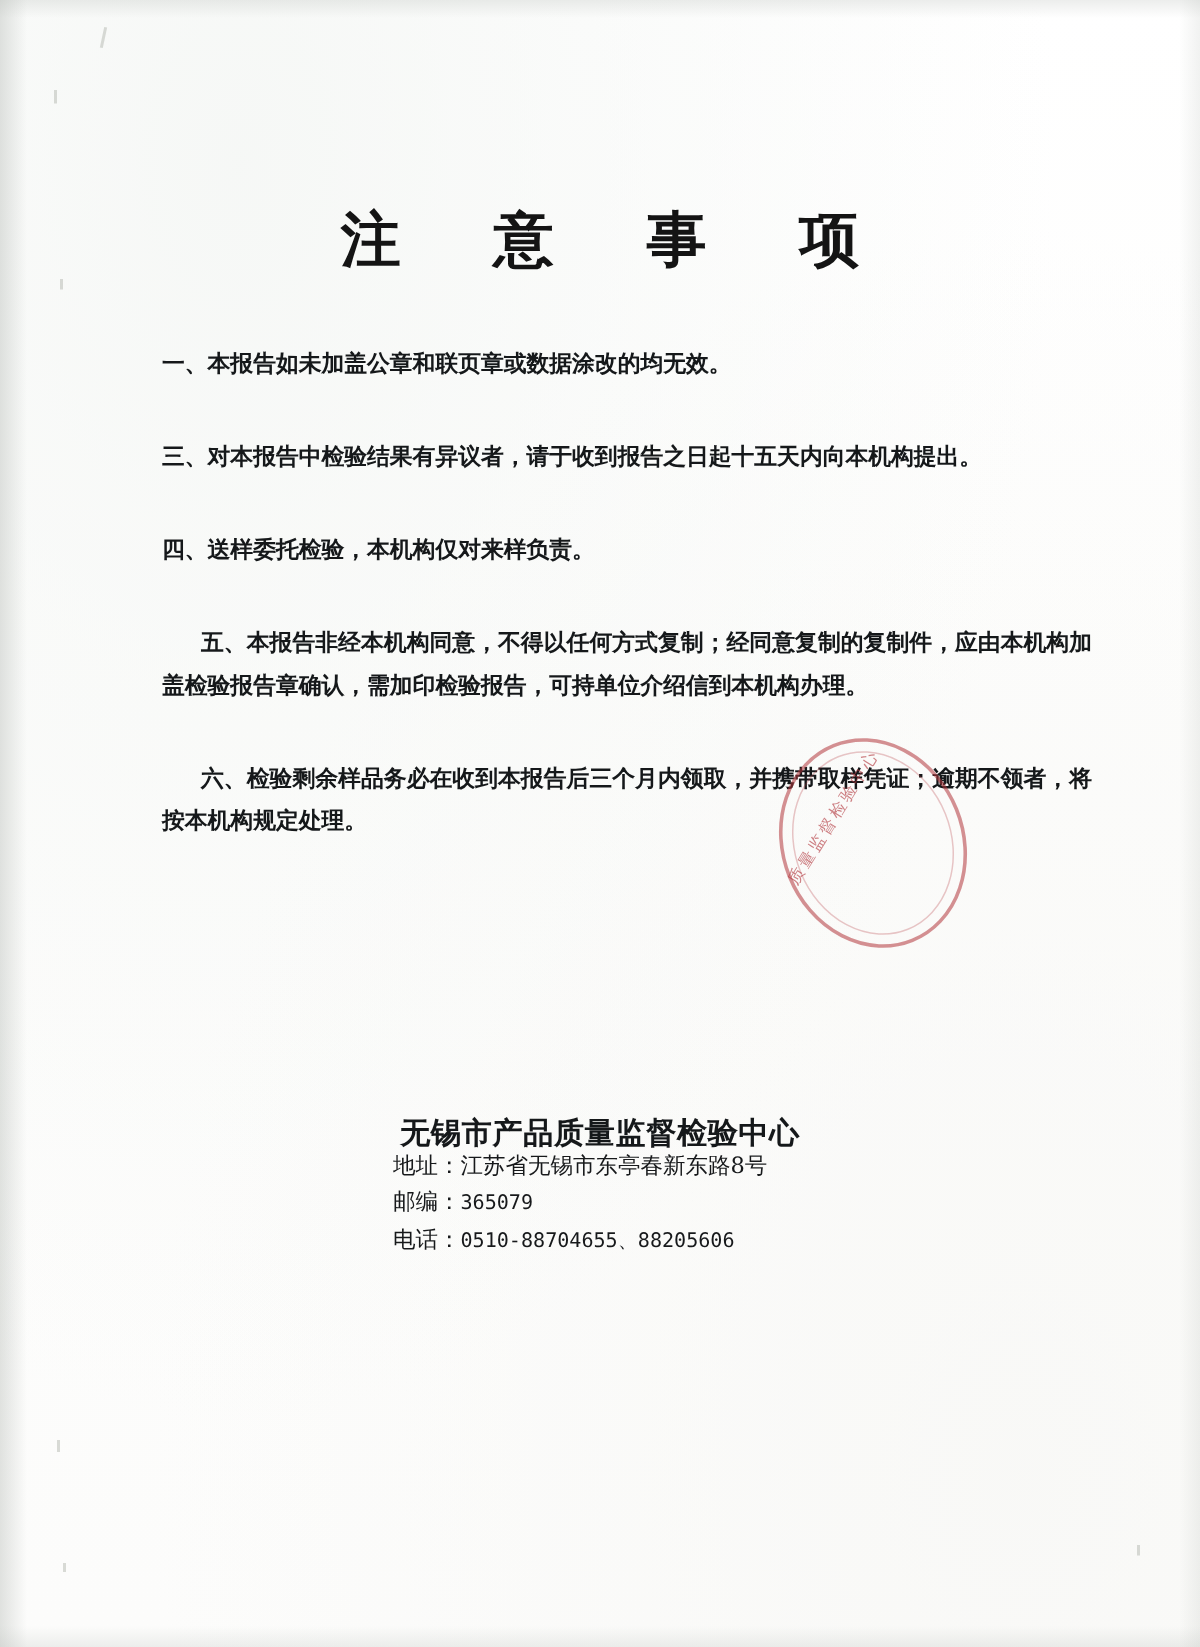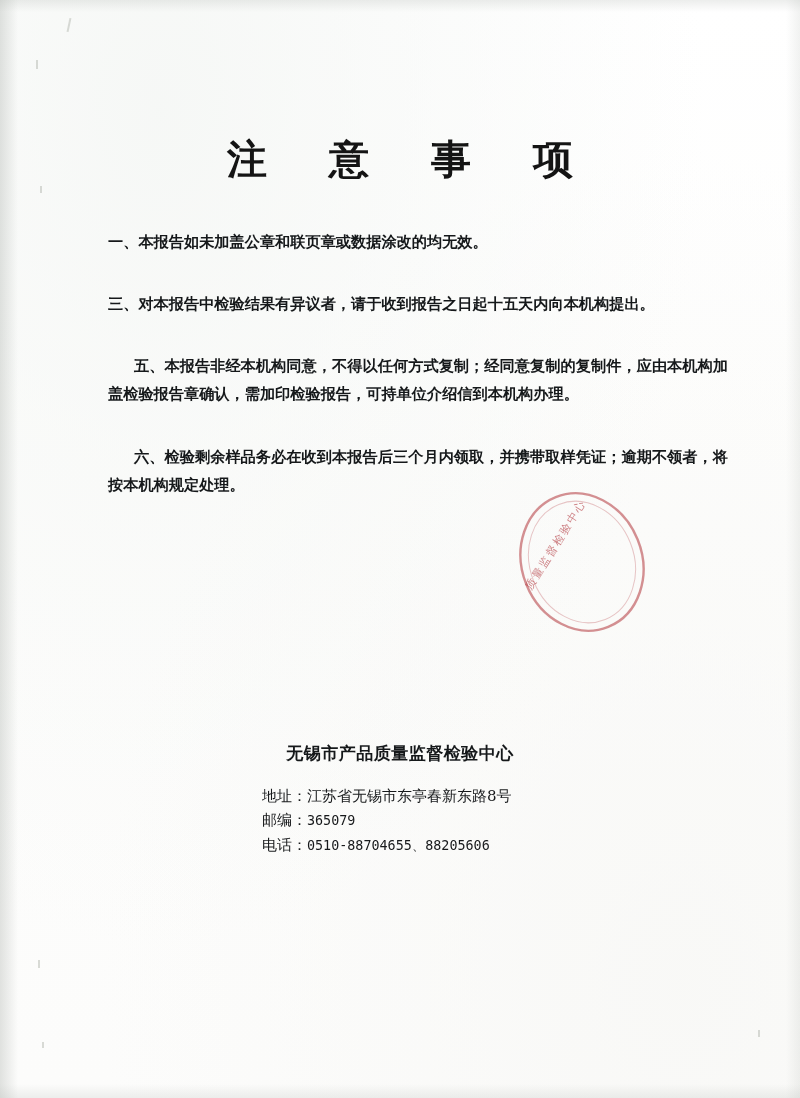--- a/index.html
+++ b/index.html
@@ -104,29 +104,29 @@
     margin-top: 29px;
   }
 
   .org {
     position: absolute;
     top: 742px;
     left: 0;
     width: 800px;
     text-align: center;
     font-family: "DejaVu Sans", "Liberation Sans", sans-serif;
-    font-size: 17px;
+    font-size: 20px;
     font-weight: bold;
     color: #15181a;
     letter-spacing: .5px;
   }
 
   .contact {
     position: absolute;
-    top: 784px;
+    top: 765px;
     left: 262px;
     width: 480px;
     font-family: "DejaVu Serif", "Liberation Serif", serif;
     font-size: 15px;
     line-height: 1.62;
     color: #17191b;
   }
   .contact .row { white-space: nowrap; }
   .contact .mono {
     font-family: "DejaVu Sans Mono", "Liberation Mono", monospace;
@@ -175,20 +175,21 @@
   <div class="speck" style="left:42px;top:1042px;width:2px;height:6px;"></div>
   <div class="speck" style="left:758px;top:1030px;width:2px;height:7px;"></div>
 
   <div class="content">
 
     <div class="doc-title">注 意 事 项</div>
 
     <div class="notes">
       <div class="note-item">一、本报告如未加盖公章和联页章或数据涂改的均无效。</div>
       <div class="note-item">三、对本报告中检验结果有异议者，请于收到报告之日起十五天内向本机构提出。</div>
+      <div class="note-item">四、送样委托检验，本机构仅对来样负责。</div>
       <div class="note-item indented">五、本报告非经本机构同意，不得以任何方式复制；经同意复制的复制件，应由本机构加盖检验报告章确认，需加印检验报告，可持单位介绍信到本机构办理。</div>
       <div class="note-item indented">六、检验剩余样品务必在收到本报告后三个月内领取，并携带取样凭证；逾期不领者，将按本机构规定处理。</div>
     </div>
 
     <div class="org">无锡市产品质量监督检验中心</div>
 
     <div class="contact">
       <div class="row">
         <span>地址：</span><span>江苏省无锡市东亭春新东路8号</span>
       </div>

